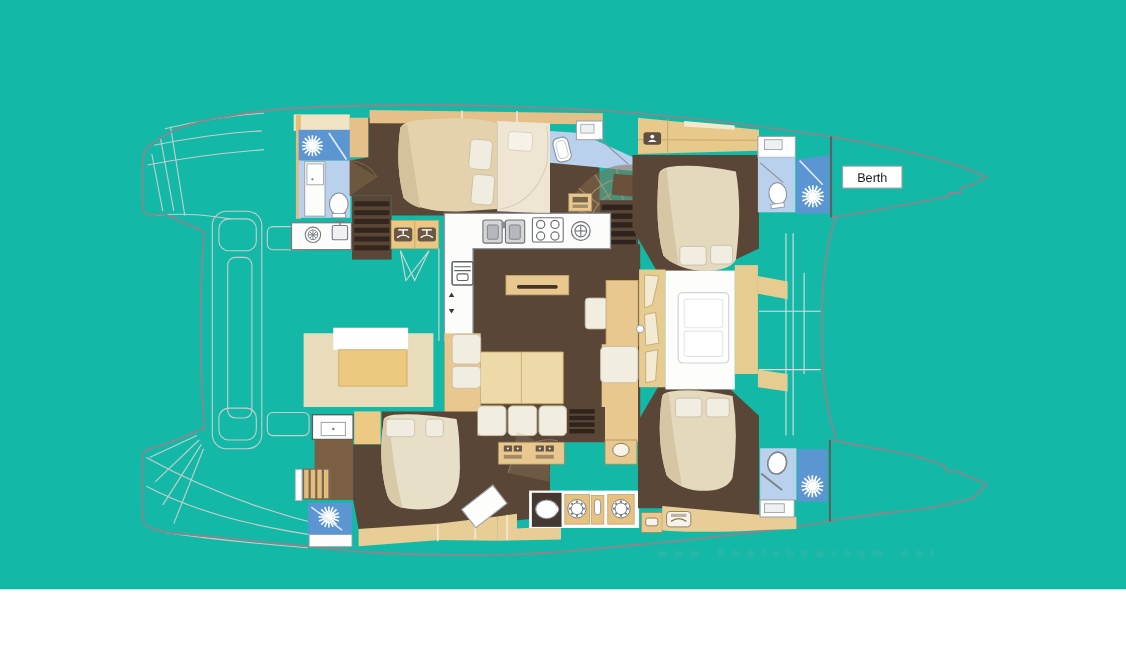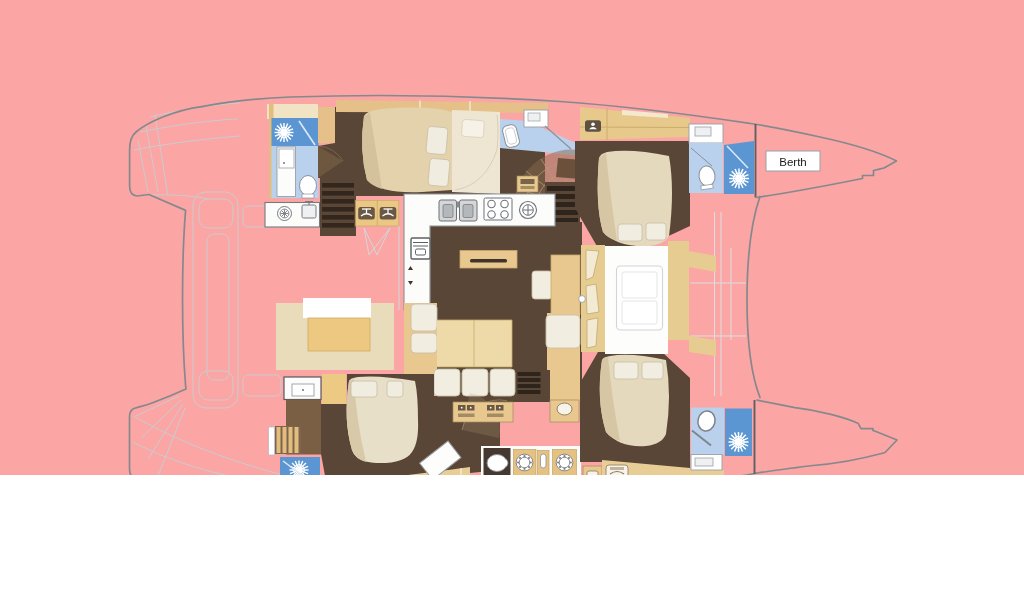--- a/index.html
+++ b/index.html
@@ -1,16 +1,16 @@
 <!DOCTYPE html>
 <html><head>
 <meta charset="utf-8">
 <style>
   html,body{margin:0;padding:0;background:#ffffff;}
-  #wrap{position:relative;width:1024px;height:475px;background:#fca5a5;overflow:hidden;
+  #wrap{position:relative;width:1024px;height:536px;background:#14b8a6;overflow:hidden;
         font-family:"Liberation Sans", sans-serif;}
 </style>
 </head>
 <body>
 <div id="wrap">
 <svg width="1024" height="600" viewBox="0 0 1024 600" xmlns="http://www.w3.org/2000/svg">
 <defs>
   <g id="sunburst">
     <g stroke="#ffffff" stroke-width="1.5">
       <line x1="-10" y1="0" x2="10" y2="0"></line>

